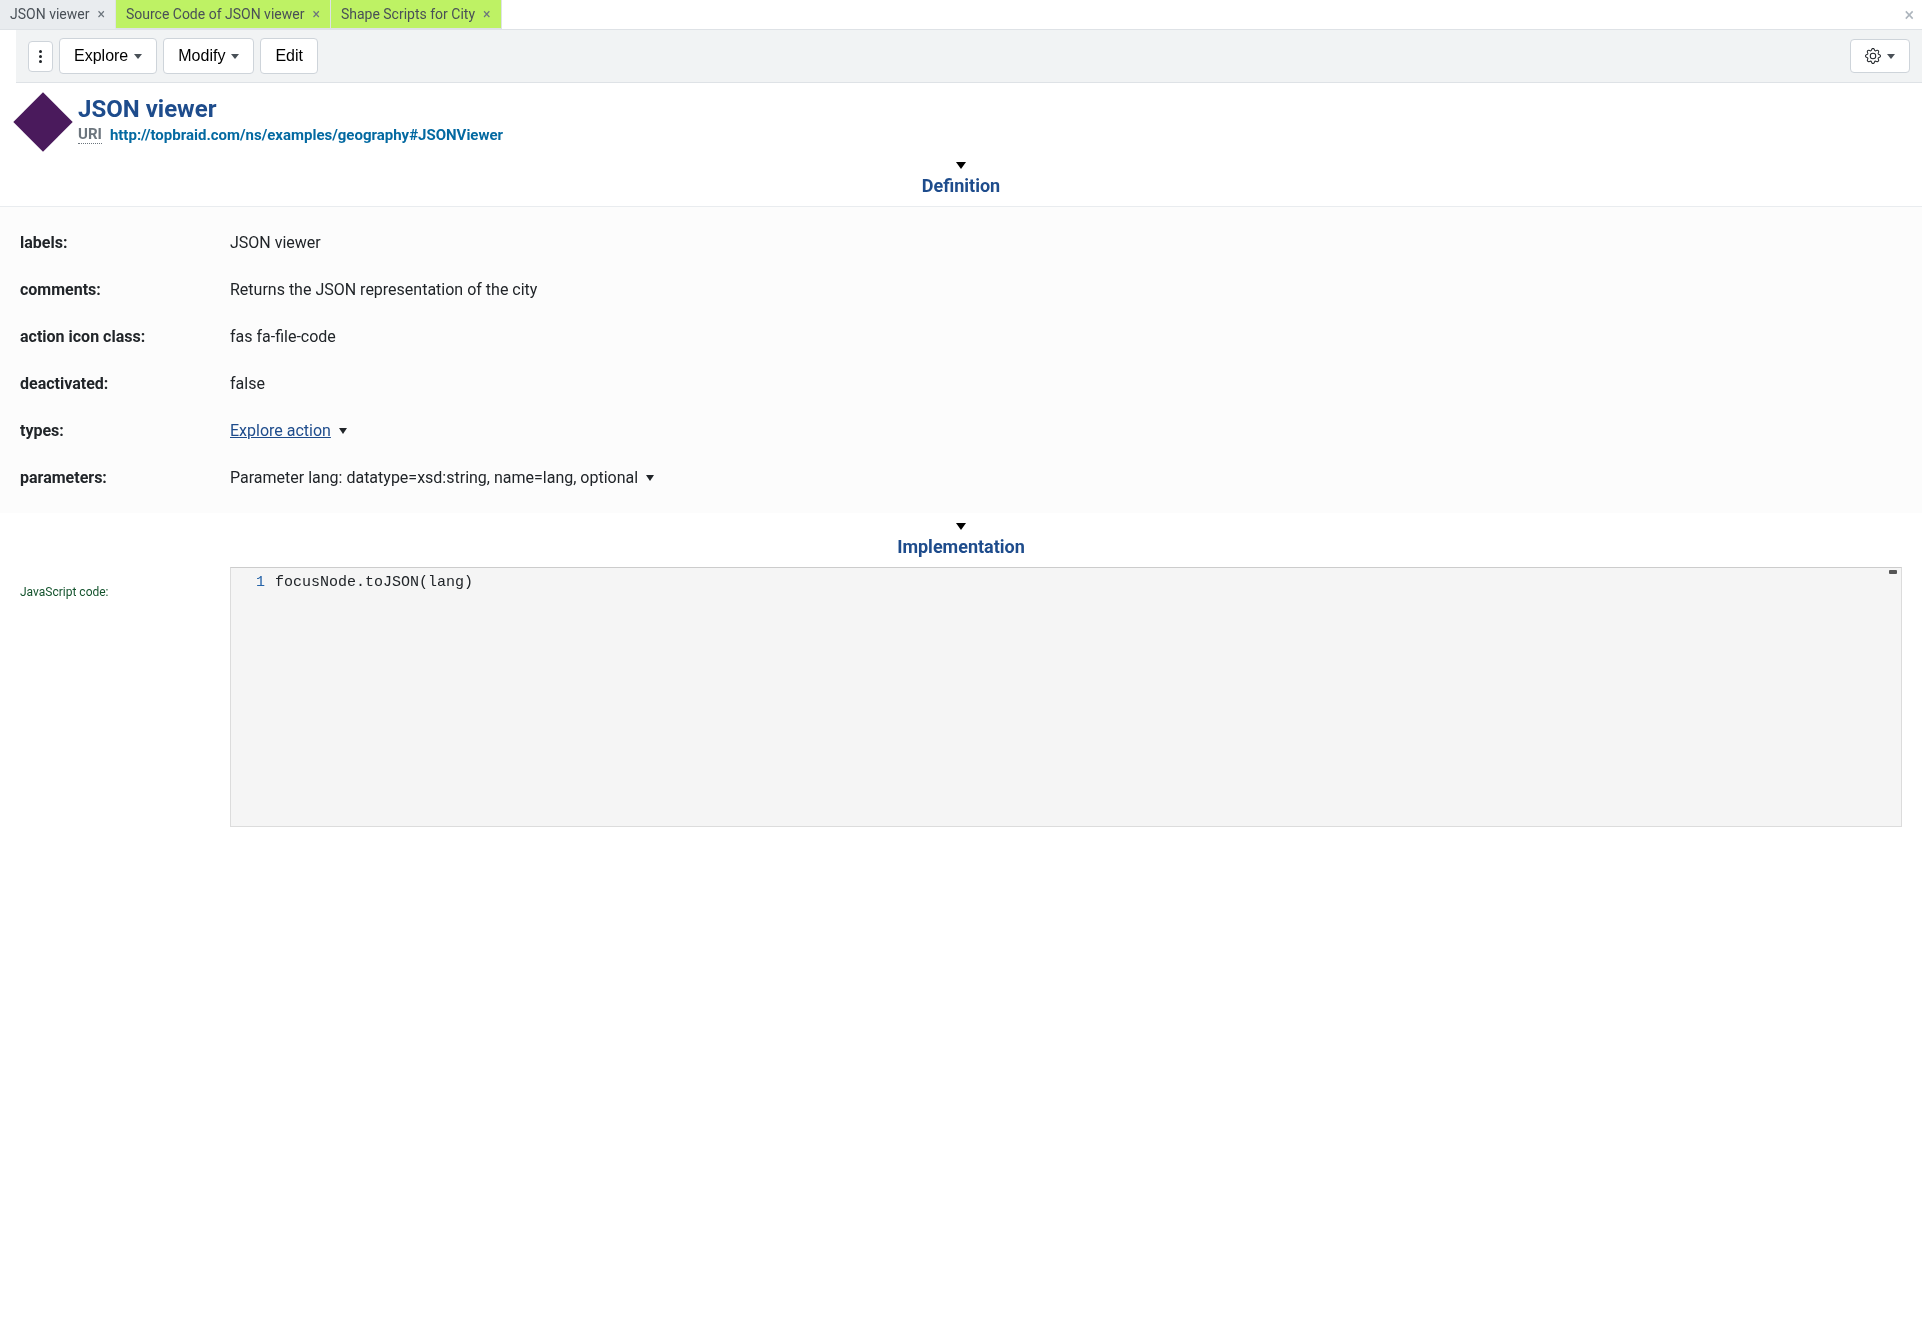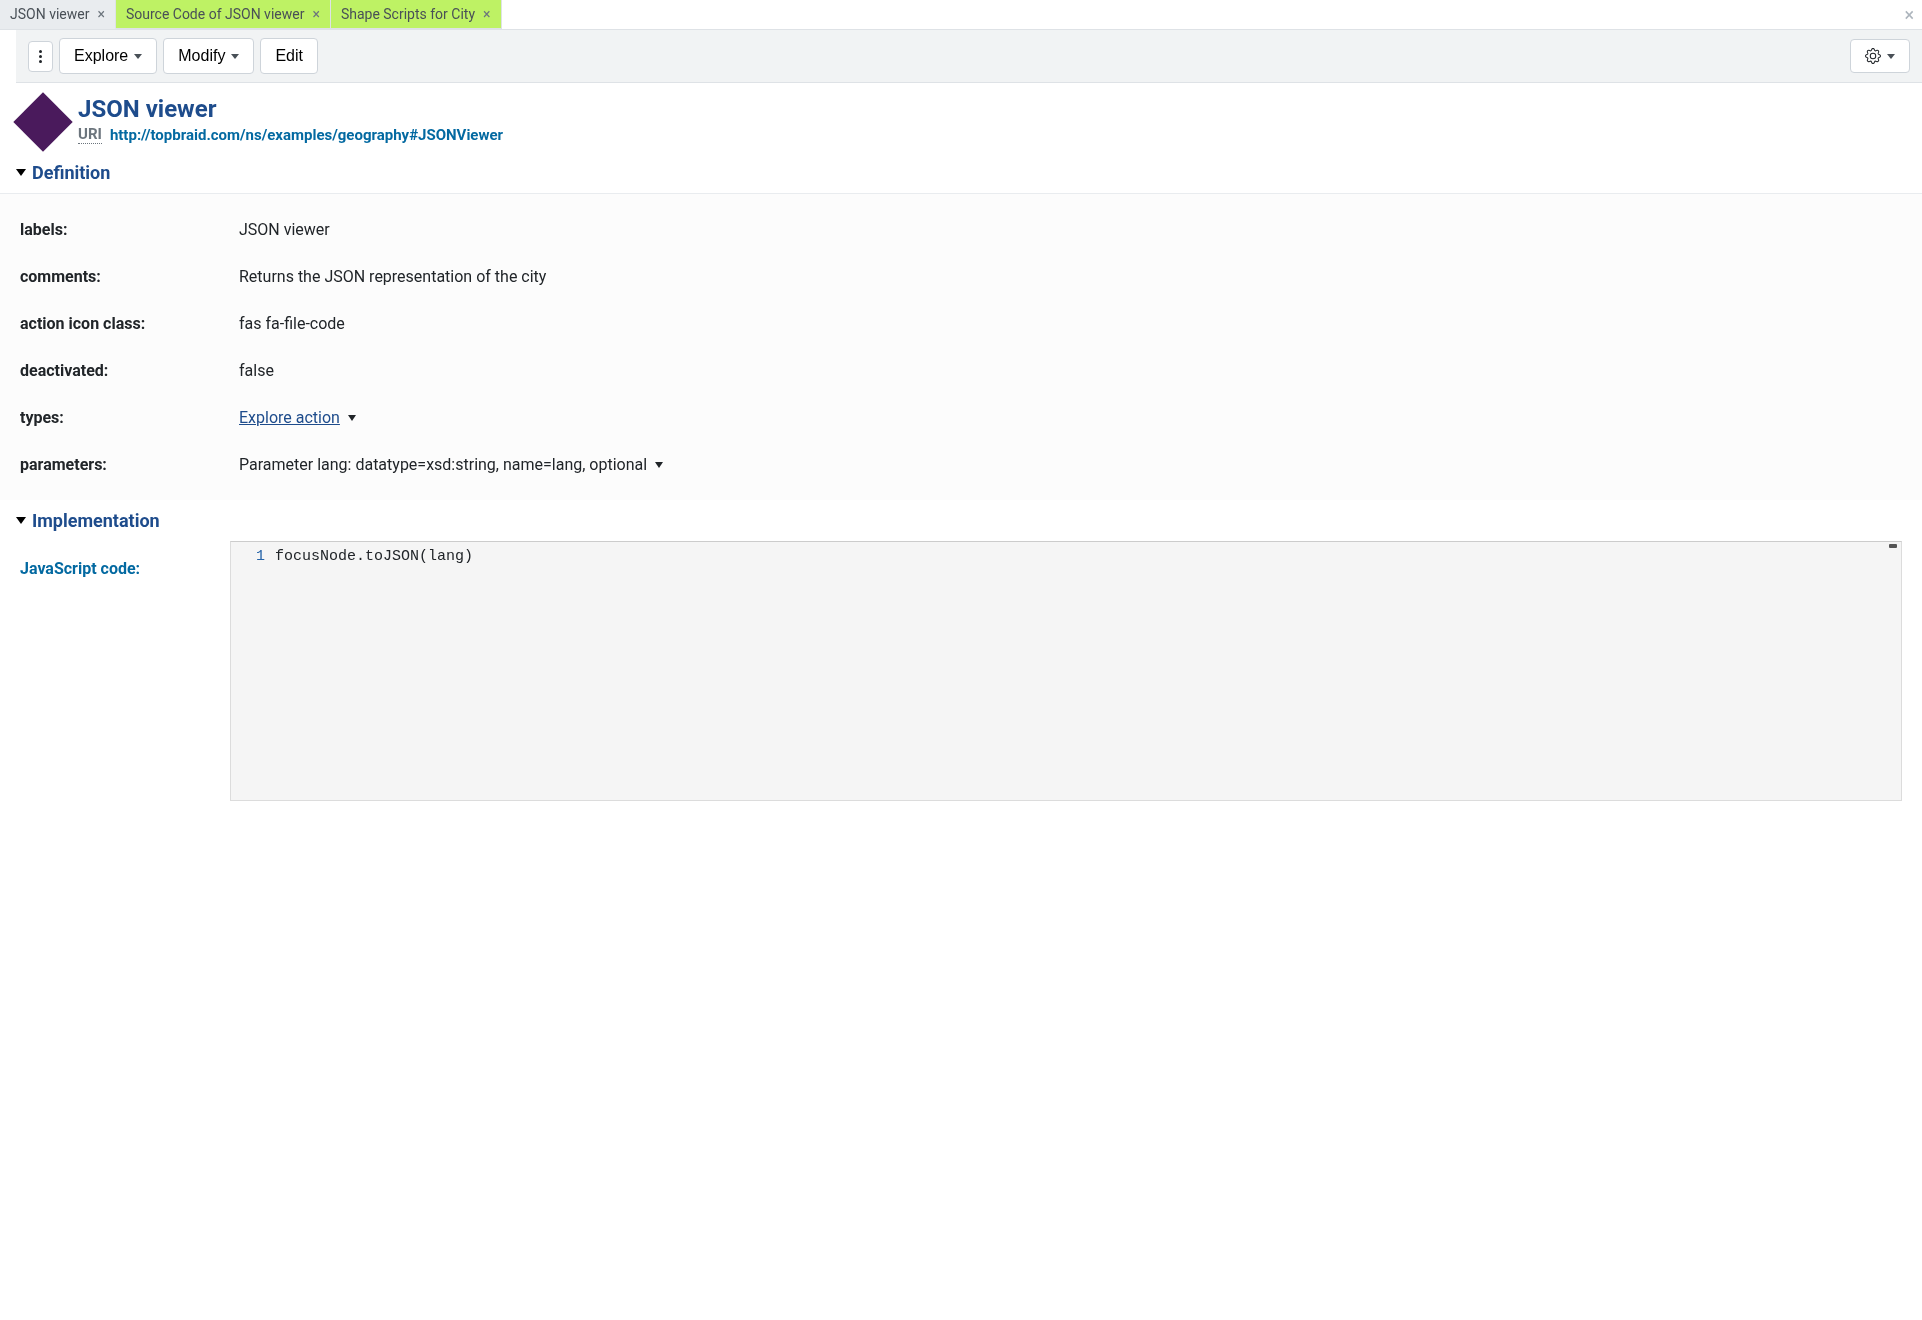--- a/index.html
+++ b/index.html
@@ -127,39 +127,39 @@
     
     .section-header {
       display: flex;
       align-items: center;
       gap: 6px;
       padding: 10px 16px;
       font-size: 18px;
       font-weight: 700;
       color: #1e4c8c;
       cursor: pointer;
+      flex-direction: column;
     }
     .section-caret {
       width: 0; height: 0;
       border-left: 5px solid transparent;
       border-right: 5px solid transparent;
       border-top: 7px solid #000;
       display: inline-block;
     }
 
     
     .definition-body {
       background: #fcfcfc;
       border-top: 1px solid #e9ecef;
       padding: 12px 0 12px 0;
     }
     .def-row {
       display: flex;
       padding: 14px 20px;
-      gap: 9px;
     }
     .def-label {
       width: 210px;
       font-weight: 700;
       font-size: 16px;
       color: #212529;
     }
     .def-value {
       font-size: 16px;
       color: #212529;
@@ -180,23 +180,23 @@
       margin-left: 2px;
     }
 
     
     .impl-body {
       display: flex;
       padding: 0 20px 0 20px;
     }
     .impl-label {
       width: 210px;
-      font-weight: 700;
-      font-size: 16px;
-      color: #0369a1;
+      font-weight: 400;
+      font-size: 12px;
+      color: #14532d;
       padding-top: 18px;
     }
     .code-editor {
       flex: 1;
       background: #f5f5f5;
       border: 1px solid #dcdcdc;
       border-top: 1px solid #ccc;
       min-height: 260px;
       font-family: "SFMono-Regular", Consolas, "Liberation Mono", Menlo, monospace;
       font-size: 15px;

